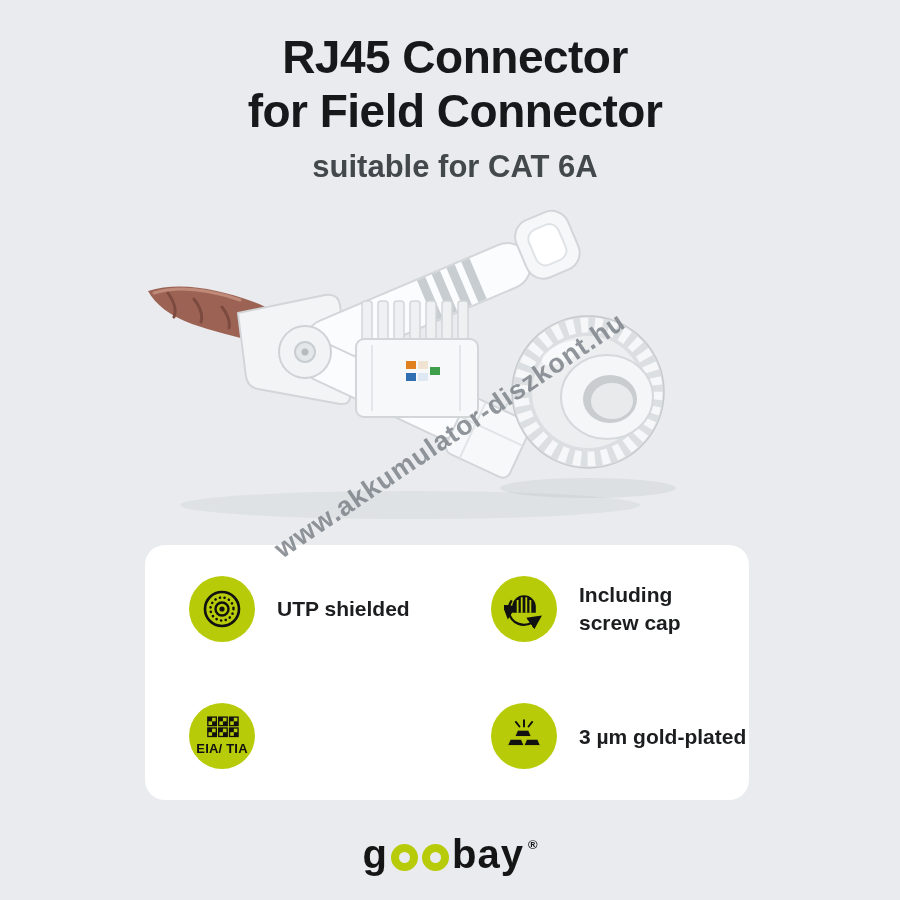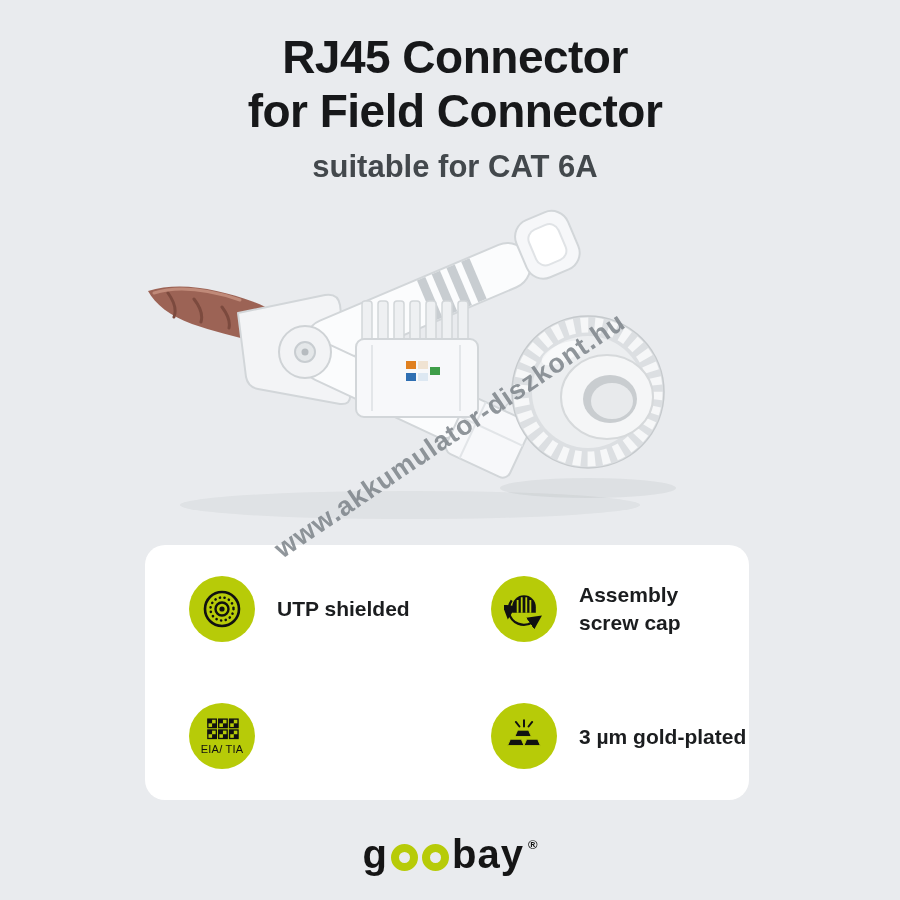--- a/index.html
+++ b/index.html
@@ -101,22 +101,22 @@
     align-items: center;
     justify-content: center;
   }
   .feature-text {
     font-size: 21px;
     font-weight: bold;
     color: #1b1d1f;
     line-height: 1.3;
   }
   .icon-caption {
-    font-size: 11px;
-    font-weight: normal;
+    font-size: 13px;
+    font-weight: bold;
     color: #111;
     margin-top: 2px;
     letter-spacing: 0.2px;
   }
 
   
   .brand {
     position: absolute;
     bottom: 26px;
     left: 0;
@@ -257,21 +257,21 @@
               <path d="M0,0 L6,3 L0,6 Z" fill="#111"></path>
             </marker>
           </defs>
           <path d="M9,20 A13,13 0 0 1 35,20 L35,26 L9,26 Z" fill="#111"></path>
           <path d="M15,12 V26 M19.5,9 V26 M24.5,9 V26 M29,12 V26" stroke="var(--accent-green, #b7cb08)" stroke-width="2" fill="none"></path>
           <path d="M8.5,12.5 A16.5,16.5 0 0 0 5.5,20.5" fill="none" stroke="#111" stroke-width="2.6" marker-end="url(#ah)"></path>
           <path d="M5.5,26 A16.5,16.5 0 0 0 31,36.5" fill="none" stroke="#111" stroke-width="2.6" marker-end="url(#ah)"></path>
         </svg>
       </div>
       <div class="feature-text">
-        <div>Assembly</div>
+        <div>Including</div>
         <div>screw cap</div>
       </div>
     </div>
 
     <div class="feature">
       <div class="feature-icon">
         <svg viewBox="0 0 36 24" width="34" height="23">
           <defs>
             <g id="ccsq">
               <rect x="0" y="0" width="9" height="9" fill="none" stroke="#111" stroke-width="1.4"></rect>

